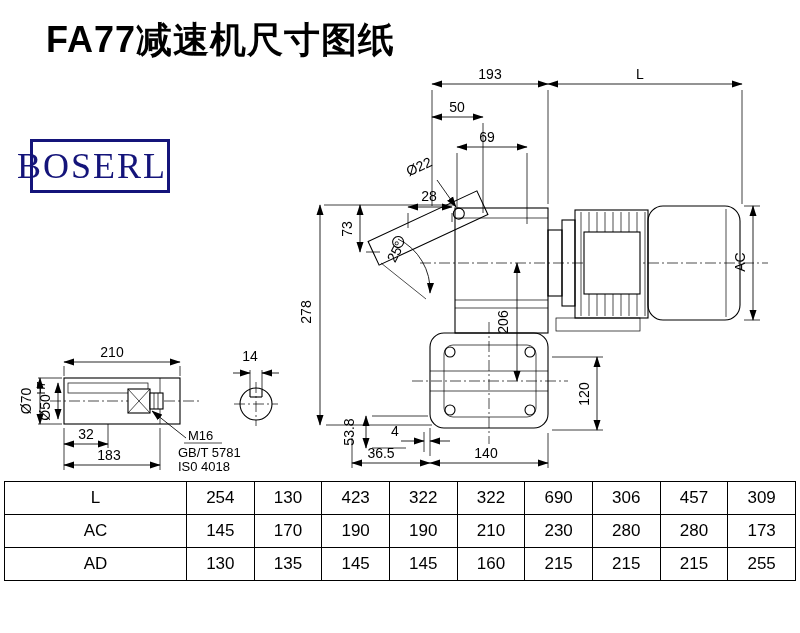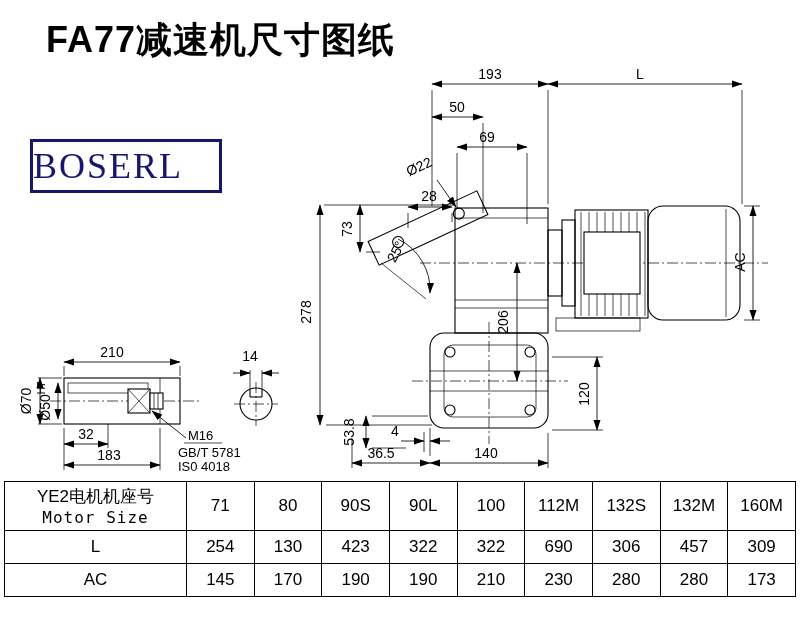--- a/index.html
+++ b/index.html
@@ -1,23 +1,23 @@
 <!DOCTYPE html>
 <html><head>
 <meta charset="utf-8">
 <style>
   * { margin:0; padding:0; box-sizing:border-box; }
   html,body { width:800px; height:633px; }
   body { background:#fff; color:#000; font-family:"Liberation Sans", sans-serif; position:relative; overflow:hidden; }
 
   .title { position:absolute; left:46px; top:16px; font-size:36px; font-weight:bold; letter-spacing:1px; }
 
-  .logo { position:absolute; left:30px; top:139px; width:192px; height:54px;
+  .logo { position:absolute; left:30px; top:139px; width:140px; height:54px;
           border:3px solid #14147a; background:#fff;
-          display:flex; align-items:center; justify-content:flex-start; }
+          display:flex; align-items:center; justify-content:flex-end; }
   .logo span { font-family:"Liberation Serif", serif; font-size:36px; color:#14147a; letter-spacing:2px; }
 
   svg.drawing { position:absolute; left:0; top:0; }
   .ol   { fill:none; stroke:#000; stroke-width:1.1; }
   .thin { fill:none; stroke:#000; stroke-width:0.7; }
   .cl line { stroke:#000; stroke-width:0.7; stroke-dasharray:11 3 2 3; }
   .fin  { stroke:#000; stroke-width:0.7; }
   .ext  { stroke:#000; stroke-width:0.75; fill:none; }
   .dim  { stroke:#000; stroke-width:0.85; fill:none; }
   .dt   { font-family:"Liberation Sans", sans-serif; font-size:14px; fill:#000; text-anchor:middle; }
@@ -280,35 +280,20 @@
       <col>
       <col>
       <col>
       <col>
       <col>
       <col>
       <col>
       <col>
   </colgroup>
   <tbody>
-    <tr class="hdr">
-      <td class="lab">
-        <div>YE2电机机座号</div>
-        <div class="mono">Motor Size</div>
-      </td>
-      <td>71</td>
-      <td>80</td>
-      <td>90S</td>
-      <td>90L</td>
-      <td>100</td>
-      <td>112M</td>
-      <td>132S</td>
-      <td>132M</td>
-      <td>160M</td>
-    </tr>
     <tr class="r">
       <td>L</td>
       <td>254</td>
       <td>130</td>
       <td>423</td>
       <td>322</td>
       <td>322</td>
       <td>690</td>
       <td>306</td>
       <td>457</td>
@@ -319,14 +304,26 @@
       <td>145</td>
       <td>170</td>
       <td>190</td>
       <td>190</td>
       <td>210</td>
       <td>230</td>
       <td>280</td>
       <td>280</td>
       <td>173</td>
     </tr>
+    <tr class="r">
+      <td>AD</td>
+      <td>130</td>
+      <td>135</td>
+      <td>145</td>
+      <td>145</td>
+      <td>160</td>
+      <td>215</td>
+      <td>215</td>
+      <td>215</td>
+      <td>255</td>
+    </tr>
   </tbody>
 </table>
 
 </body></html>

